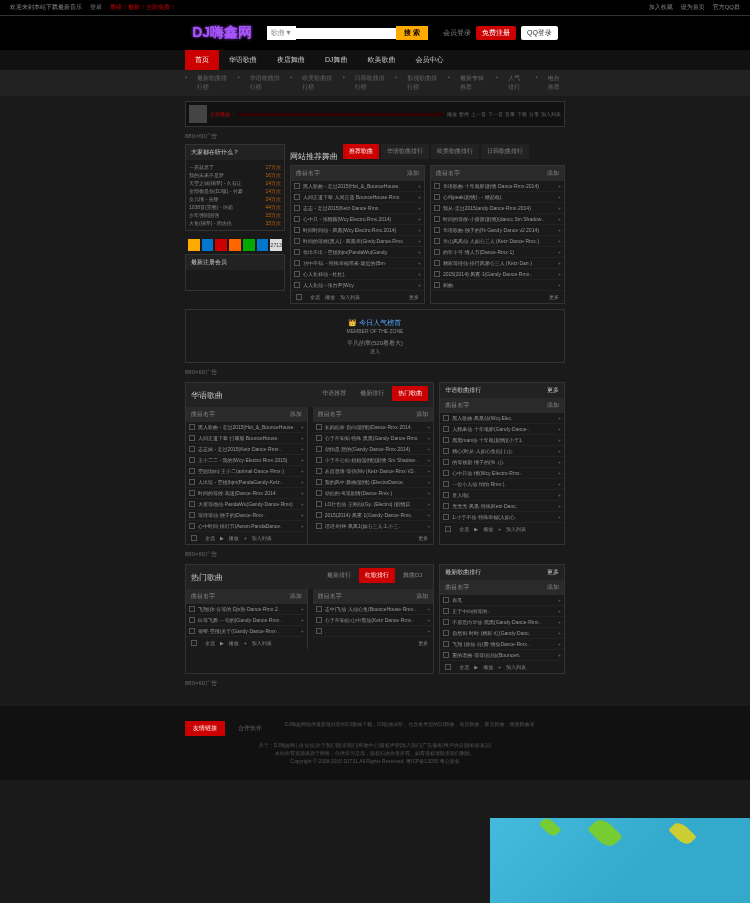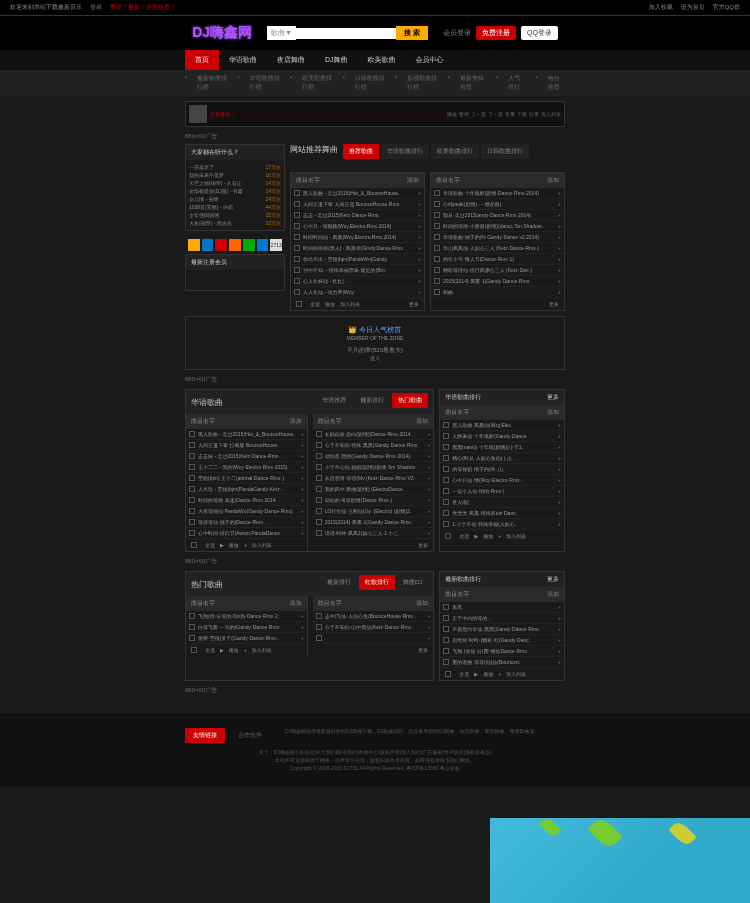--- a/index.html
+++ b/index.html
@@ -197,21 +197,21 @@
         <span class="share-icon si-blue"></span>
         <span class="share-icon si-gray">2713</span>
       </div>
       <div class="panel">
         <div class="panel-header">最新注册会员</div>
         <div class="panel-body" style="height:20px"></div>
       </div>
     </div>
 
     <div class="content">
-      <div style="display:flex;align-items:flex-start;margin-bottom:10px">
+      <div style="display:flex;align-items:flex-end;margin-bottom:3px">
         <span class="section-title">网站推荐舞曲</span>
         <div class="tabs">
           <div class="tab active">推荐歌曲</div>
           <div class="tab">华语歌曲排行</div>
           <div class="tab">欧美歌曲排行</div>
           <div class="tab">日韩歌曲排行</div>
         </div>
       </div>
       <div class="song-grid">
         <div class="song-col">

